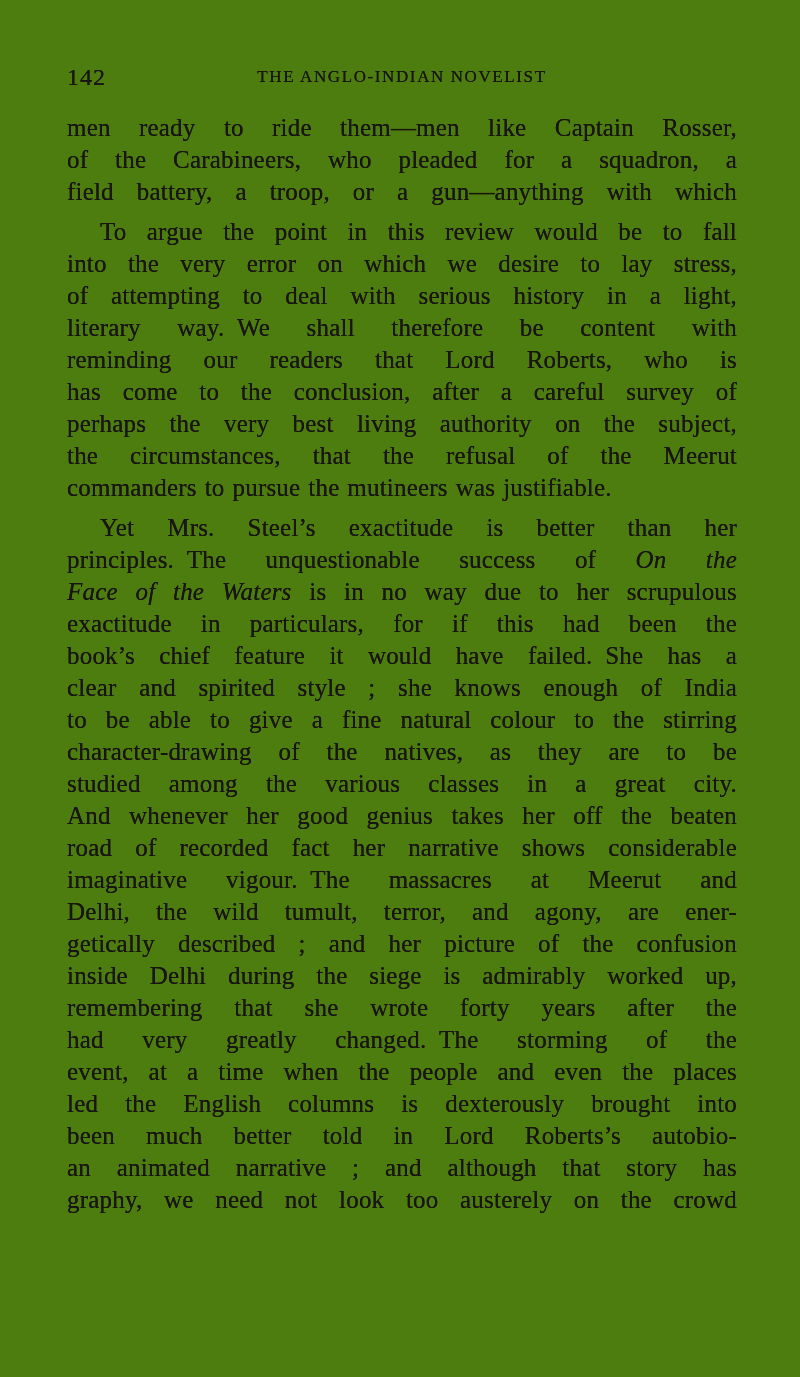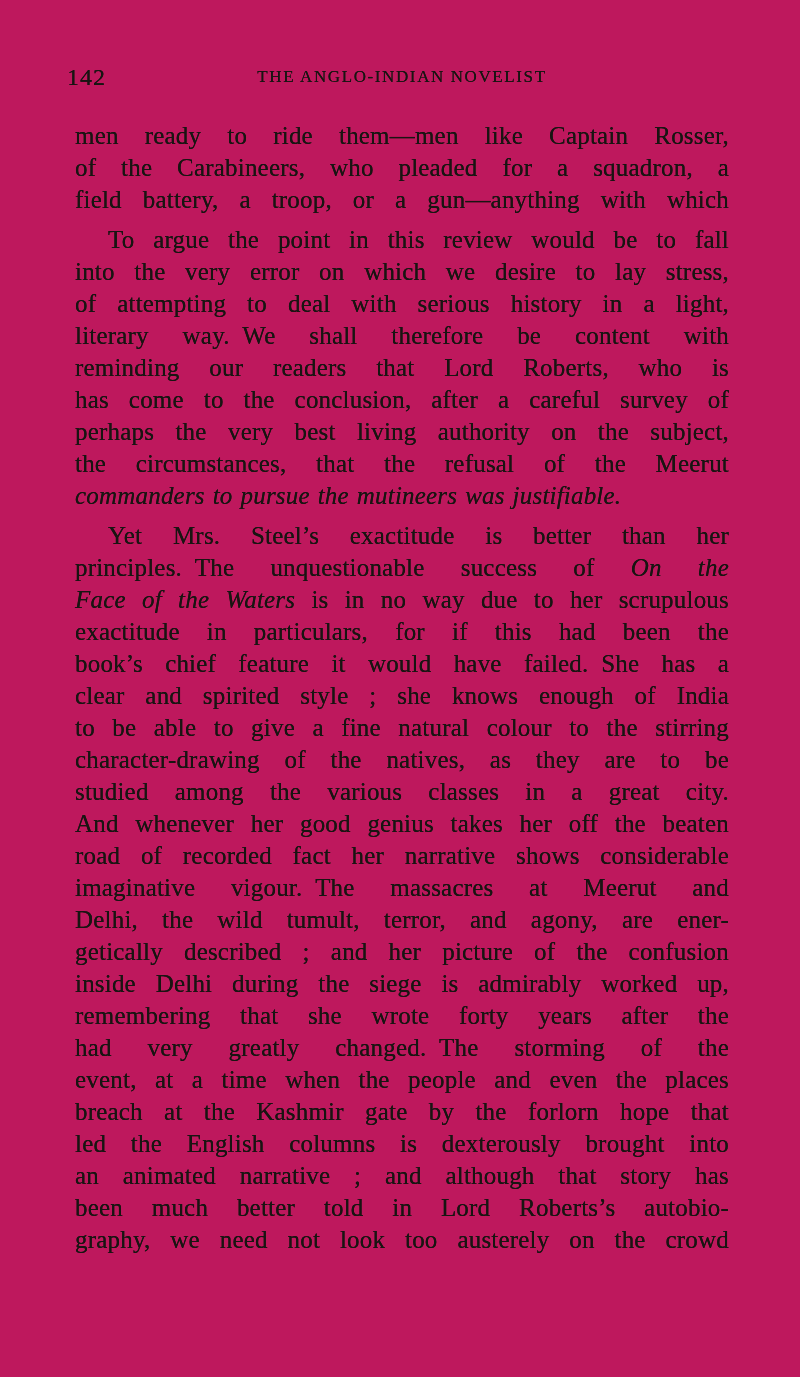--- a/index.html
+++ b/index.html
@@ -4,21 +4,21 @@
 <style>
   html, body {
     margin: 0;
     padding: 0;
     background: #e8e8e8;
   }
   .page {
     position: relative;
     width: 800px;
     height: 1377px;
-    background: #be185d;
+    background: #4d7c0f;
     overflow: hidden;
     font-family: "Liberation Serif", "DejaVu Serif", serif;
     color: #181512;
   }
   
   .running-head {
     position: absolute;
     top: 60px;
     left: 67px;
     width: 670px;
@@ -47,36 +47,35 @@
     top: 112px;
     left: 67px;
     width: 670px;
     font-size: 25px;
     line-height: 32px;
     letter-spacing: 0.2px;
     word-spacing: 1.5px;
     text-shadow: 0 0 0.5px currentColor;
   }
   .para {
-    margin: 8px;
+    margin: 0;
     padding: 0;
   }
   .para + .para {
     margin-top: 8px;
   }
   .line {
     display: block;
     text-align: justify;
     text-align-last: justify;
     white-space: pre-wrap;
   }
   .line.natural {
     text-align: left;
     text-align-last: left;
-    font-style: italic;
   }
   .para.indent .line:first-child {
     padding-left: 33px;
   }
   .line i {
     font-style: italic;
   }
 </style>
 </head>
 <body>
@@ -115,20 +114,19 @@
         <span class="line">studied among the various classes in a great city.</span>
         <span class="line">And whenever her good genius takes her off the beaten</span>
         <span class="line">road of recorded fact her narrative shows considerable</span>
         <span class="line">imaginative vigour. The massacres at Meerut and</span>
         <span class="line">Delhi, the wild tumult, terror, and agony, are ener-</span>
         <span class="line">getically described ; and her picture of the confusion</span>
         <span class="line">inside Delhi during the siege is admirably worked up,</span>
         <span class="line">remembering that she wrote forty years after the</span>
         <span class="line">had very greatly changed. The storming of the</span>
         <span class="line">event, at a time when the people and even the places</span>
-        <span class="line">breach at the Kashmir gate by the forlorn hope that</span>
         <span class="line">led the English columns is dexterously brought into</span>
+        <span class="line">been much better told in Lord Roberts’s autobio-</span>
         <span class="line">an animated narrative ; and although that story has</span>
-        <span class="line">been much better told in Lord Roberts’s autobio-</span>
         <span class="line">graphy, we need not look too austerely on the crowd</span>
       </p>
     </div>
 </div>
 
 </body></html>

